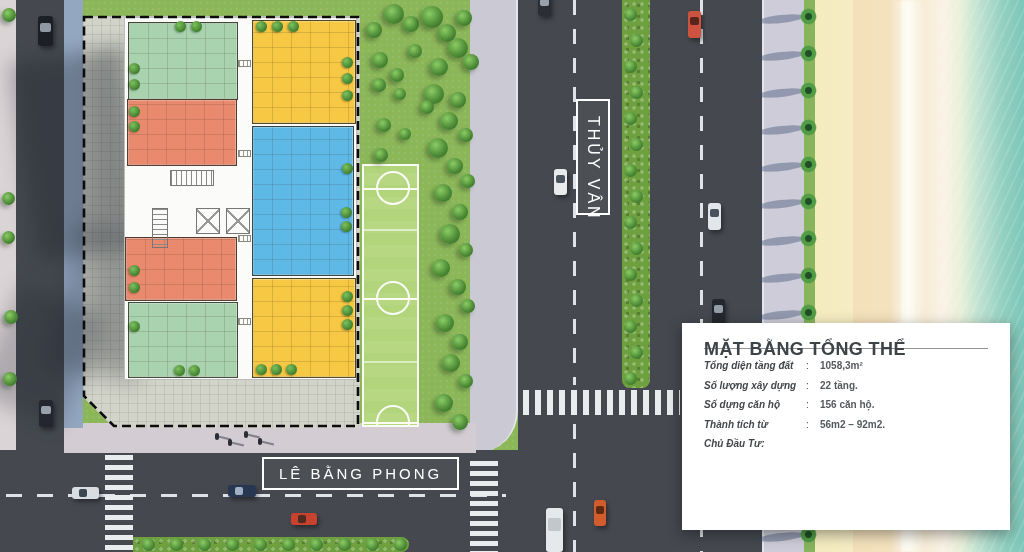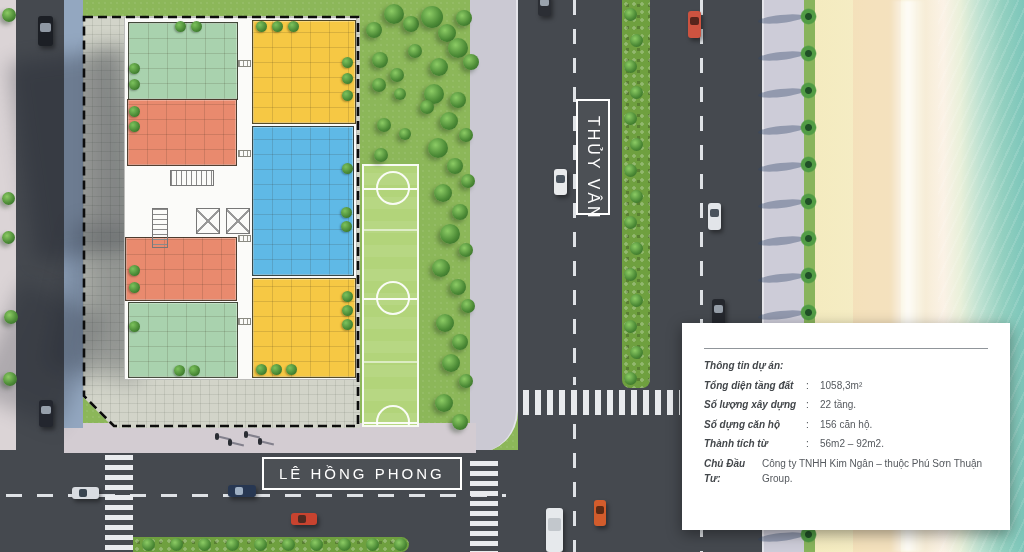--- a/index.html
+++ b/index.html
@@ -74,21 +74,21 @@
     padding:6px 15px;background:rgba(255,255,255,.04);white-space:nowrap;text-align:center;}
   
   .panel{left:682px;top:323px;width:328px;height:207px;background:#fff;
     box-shadow:0 4px 14px rgba(0,0,0,.4);padding:16px 22px 12px 22px;color:#4a4f54;}
   .panel .title{position:static;font-size:18px;font-weight:700;color:#3e4347;letter-spacing:.4px;}
   .panel hr{border:none;border-top:1px solid #90959a;margin:9px 0 9px 0;}
   .prow{position:static !important;display:flex;font-size:10px;line-height:1.5;margin:4.5px 0;}
   .prow .lbl{font-weight:700;font-style:italic;color:#43474b;}
   .prow .lblw{width:102px;flex:none;}
   .prow .col{width:14px;flex:none;}
-  .prow .val{color:#55595e;}
+  .prow .val{color:#55595e;font-weight:bold;}
   .inlinetext{color:#55595e;margin-left:4px;}
 </style>
 </head>
 <body>
 
 <div id="scene">
 
   <div class="beach"></div>
   <div class="pinkband"></div>
   <div class="surf"></div>
@@ -317,27 +317,25 @@
       <div class="ped" style="left: 215px; top: 433px;"></div>
       <div class="pedshadow" style="left: 231px; top: 443px; width: 13px; transform: rotate(14deg);"></div>
       <div class="ped" style="left: 228px; top: 439px;"></div>
       <div class="pedshadow" style="left: 247px; top: 435px; width: 13px; transform: rotate(14deg);"></div>
       <div class="ped" style="left: 244px; top: 431px;"></div>
       <div class="pedshadow" style="left: 261px; top: 442px; width: 13px; transform: rotate(14deg);"></div>
       <div class="ped" style="left: 258px; top: 438px;"></div>
     </div>
 
   <div class="road-label" style="left:535px;top:140px;width:116px;transform:rotate(90deg);font-size:16px;">THỦY VÂN</div>
-  <div class="road-label" style="left:262px;top:457px;">LÊ HỒNG PHONG</div>
+  <div class="road-label" style="left:262px;top:457px;">LÊ BẰNG PHONG</div>
 
   <div class="panel">
+    <div class="title">MẶT BẰNG TỔNG THỂ</div>
     <hr>
-    <div class="prow">
-      <span class="lbl">Thông tin dự án:</span>
-    </div>
     <div class="prow">
       <span class="lbl lblw">Tổng diện tầng đất</span>
       <span class="col">:</span>
       <span class="val">1058,3m²</span>
     </div>
     <div class="prow">
       <span class="lbl lblw">Số lượng xây dựng</span>
       <span class="col">:</span>
       <span class="val">22 tầng.</span>
     </div>
@@ -346,16 +344,15 @@
       <span class="col">:</span>
       <span class="val">156 căn hộ.</span>
     </div>
     <div class="prow">
       <span class="lbl lblw">Thành tích từ</span>
       <span class="col">:</span>
       <span class="val">56m2 – 92m2.</span>
     </div>
     <div class="prow">
       <span class="lbl">Chủ Đầu Tư:</span>
-      <span class="inlinetext">Công ty TNHH Kim Ngân – thuộc Phú Sơn Thuận Group.</span>
     </div>
   </div>
 </div>
 
 </body></html>

